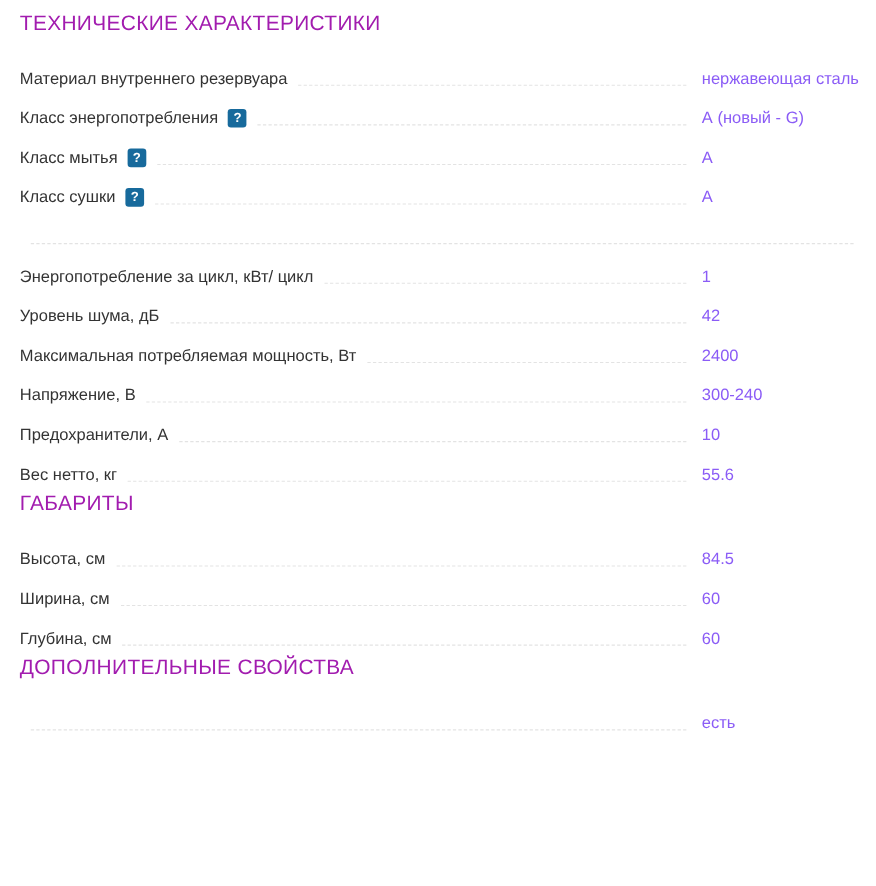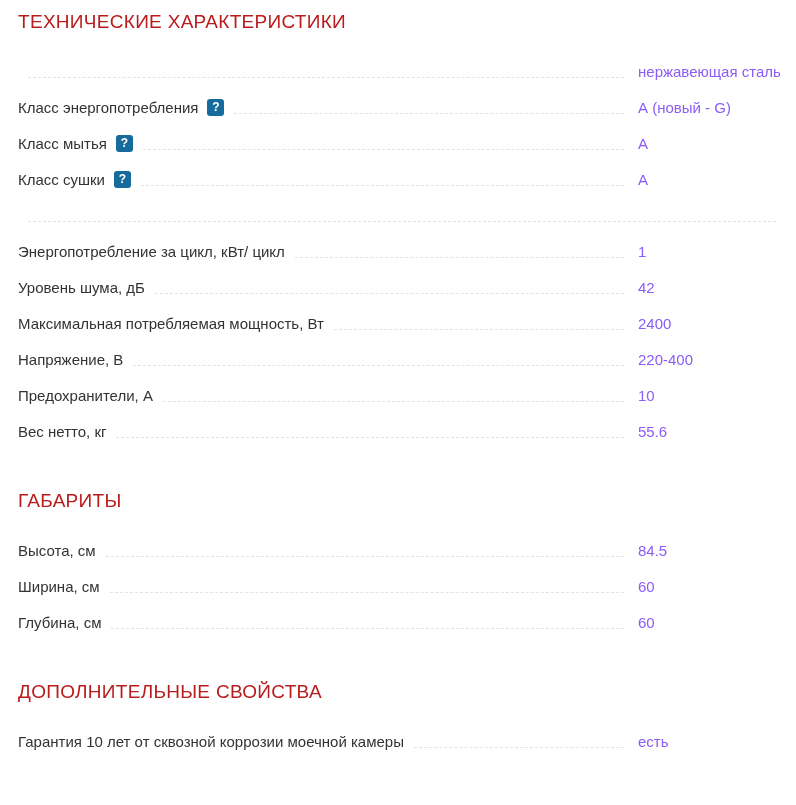--- a/index.html
+++ b/index.html
@@ -10,28 +10,28 @@
     color: #333333;
   }
   .page {
     width: 796px;
     min-height: 805px;
     box-sizing: border-box;
     padding: 12px 6px 20px 18px;
     background: #ffffff;
   }
   .spec-section { margin: 0; }
-  .spec-section + .spec-section { margin-top: 42px; }
+  .spec-section + .spec-section { }
   .section-title {
     margin: 0 0 22px 0;
     font-size: 19px;
     line-height: 19px;
     font-weight: 400;
     letter-spacing: 0.3px;
-    color: #b91c1c;
+    color: #a21caf;
     text-transform: uppercase;
   }
   .rows { margin: 0; }
   .spec-row {
     display: flex;
     align-items: center;
     height: 36px;
     font-size: 15px;
   }
   .spec-label {
@@ -70,20 +70,21 @@
 </style>
 </head>
 <body>
 
 <div class="page">
   <div id="sections-root">
   <section class="spec-section">
     <h2 class="section-title">ТЕХНИЧЕСКИЕ ХАРАКТЕРИСТИКИ</h2>
     <div class="rows">
   <div class="spec-row">
+    <span class="spec-label">Материал внутреннего резервуара</span>
 
     <span class="spec-leader"></span>
     <span class="spec-value">нержавеющая сталь</span>
   </div>
 
   <div class="spec-row">
     <span class="spec-label">Класс энергопотребления</span>
     <span class="help-badge">?</span>
     <span class="spec-leader"></span>
     <span class="spec-value">А (новый - G)</span>
@@ -126,21 +127,21 @@
     <span class="spec-label">Максимальная потребляемая мощность, Вт</span>
 
     <span class="spec-leader"></span>
     <span class="spec-value">2400</span>
   </div>
 
   <div class="spec-row">
     <span class="spec-label">Напряжение, В</span>
 
     <span class="spec-leader"></span>
-    <span class="spec-value">220-400</span>
+    <span class="spec-value">300-240</span>
   </div>
 
 
   <div class="spec-row">
     <span class="spec-label">Предохранители, А</span>
 
     <span class="spec-leader"></span>
     <span class="spec-value">10</span>
   </div>
 
@@ -176,21 +177,20 @@
     <span class="spec-leader"></span>
     <span class="spec-value">60</span>
   </div>
 </div>
   </section>
 
   <section class="spec-section">
     <h2 class="section-title">ДОПОЛНИТЕЛЬНЫЕ СВОЙСТВА</h2>
     <div class="rows">
   <div class="spec-row">
-    <span class="spec-label">Гарантия 10 лет от сквозной коррозии моечной камеры</span>
 
     <span class="spec-leader"></span>
     <span class="spec-value">есть</span>
   </div>
 </div>
   </section>
 </div>
 </div>
 
 </body></html>

